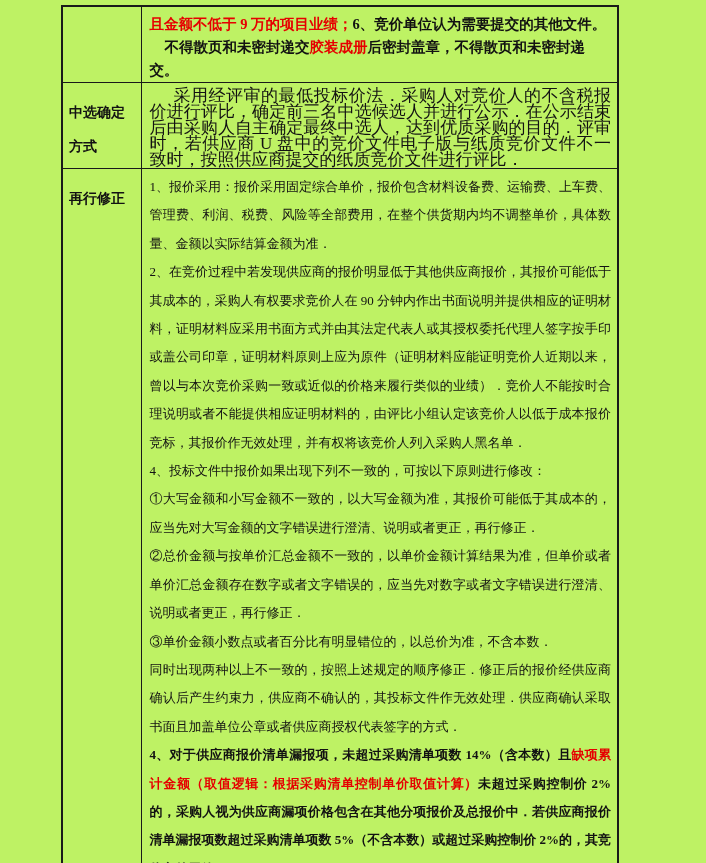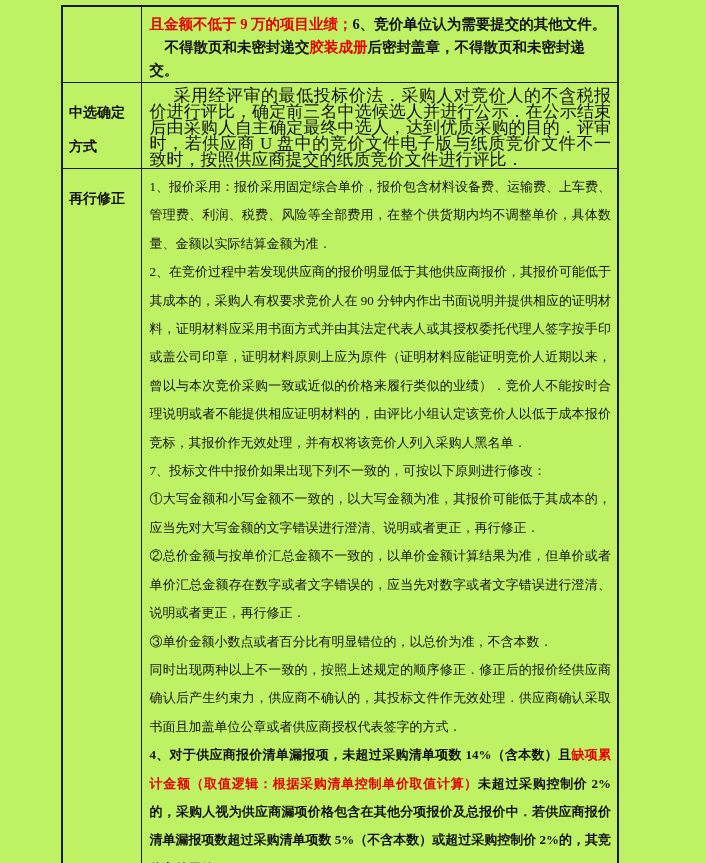--- a/index.html
+++ b/index.html
@@ -70,21 +70,21 @@
             <p class="indent-first"><span>采用经评审的最低投标价法．采购人对竞价人的不含税报价进行评比，确定前三名中选候选人并进行公示．在公示结束后由采购人自主确定最终中选人，达到优质采购的目的．评审时，若供应商 U 盘中的竞价文件电子版与纸质竞价文件不一致时，按照供应商提交的纸质竞价文件进行评比．</span></p>
           </td>
     </tr>
     <tr class="tr3">
       <td class="label-cell">
         <span>再行修正</span>
       </td>
       <td class="content-cell cell-r3">
             <p><span>1、报价采用：报价采用固定综合单价，报价包含材料设备费、运输费、上车费、管理费、利润、税费、风险等全部费用，在整个供货期内均不调整单价，具体数量、金额以实际结算金额为准．</span></p>
             <p><span>2、在竞价过程中若发现供应商的报价明显低于其他供应商报价，其报价可能低于其成本的，采购人有权要求竞价人在 90 分钟内作出书面说明并提供相应的证明材料，证明材料应采用书面方式并由其法定代表人或其授权委托代理人签字按手印或盖公司印章，证明材料原则上应为原件（证明材料应能证明竞价人近期以来，曾以与本次竞价采购一致或近似的价格来履行类似的业绩）．竞价人不能按时合理说明或者不能提供相应证明材料的，由评比小组认定该竞价人以低于成本报价竞标，其报价作无效处理，并有权将该竞价人列入采购人黑名单．</span></p>
-            <p><span>7、投标文件中报价如果出现下列不一致的，可按以下原则进行修改：</span></p>
+            <p><span>4、投标文件中报价如果出现下列不一致的，可按以下原则进行修改：</span></p>
             <p><span>①大写金额和小写金额不一致的，以大写金额为准，其报价可能低于其成本的，应当先对大写金额的文字错误进行澄清、说明或者更正，再行修正．</span></p>
             <p><span>②总价金额与按单价汇总金额不一致的，以单价金额计算结果为准，但单价或者单价汇总金额存在数字或者文字错误的，应当先对数字或者文字错误进行澄清、说明或者更正，再行修正．</span></p>
             <p><span>③单价金额小数点或者百分比有明显错位的，以总价为准，不含本数．</span></p>
             <p><span>同时出现两种以上不一致的，按照上述规定的顺序修正．修正后的报价经供应商确认后产生约束力，供应商不确认的，其投标文件作无效处理．供应商确认采取书面且加盖单位公章或者供应商授权代表签字的方式．</span></p>
             <p><span class="seg-bold">4、对于供应商报价清单漏报项，未超过采购清单项数 14%（含本数）且</span><span class="seg-red-bold">缺项累计金额（取值逻辑：根据采购清单控制单价取值计算）</span><span class="seg-bold">未超过采购控制价 2%的，采购人视为供应商漏项价格包含在其他分项报价及总报价中．若供应商报价清单漏报项数超过采购清单项数 5%（不含本数）或超过采购控制价 2%的，其竞价文件无效．</span></p>
           </td>
     </tr>
   </tbody>
     </table>
 </div>

